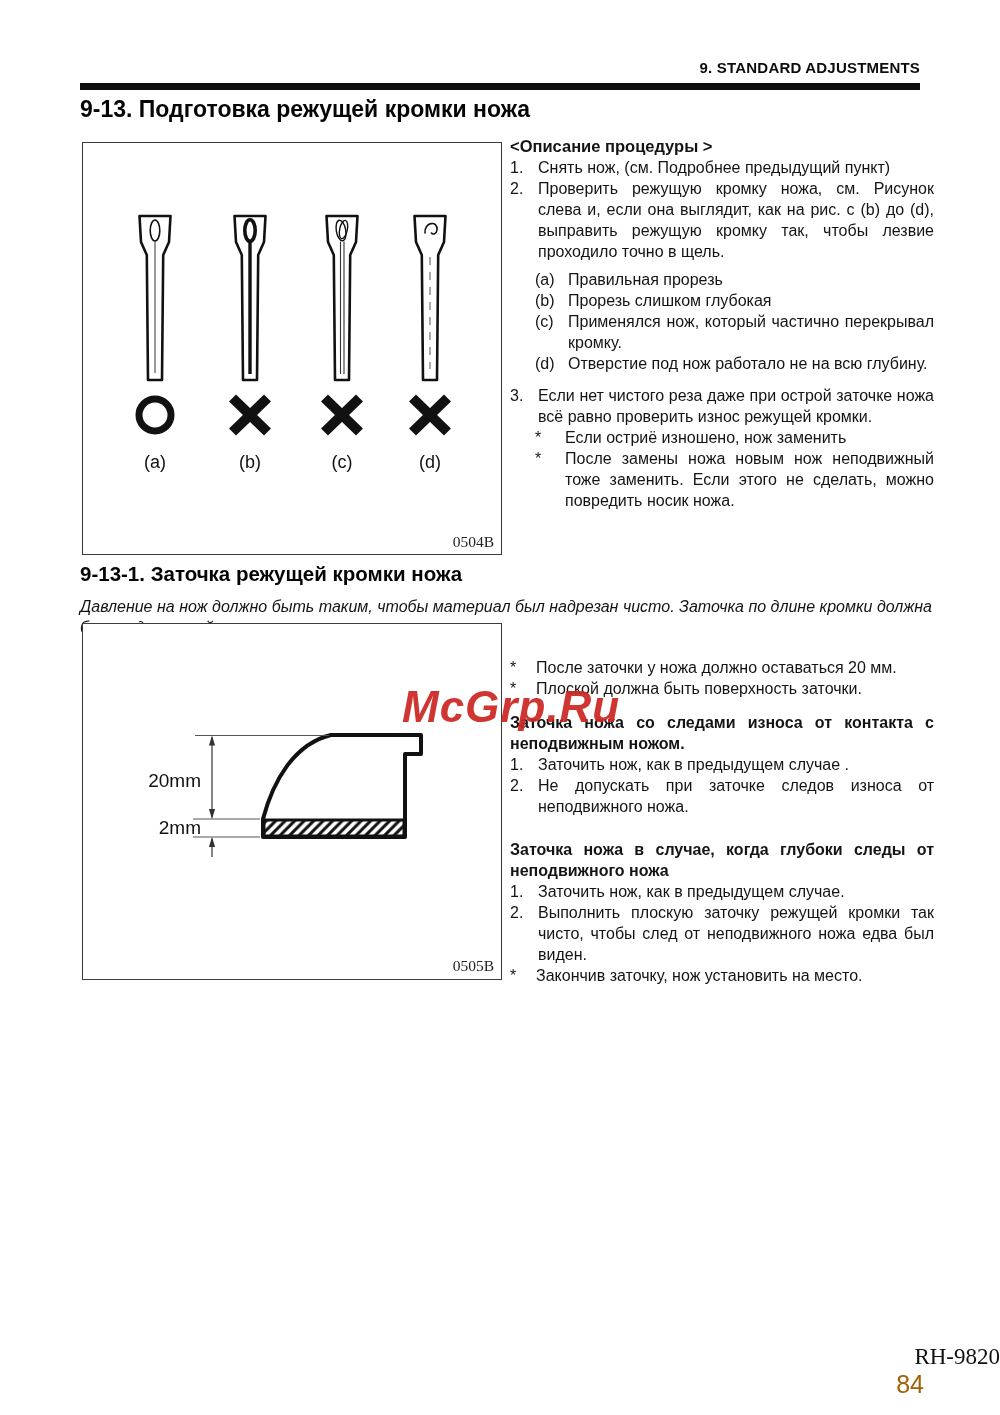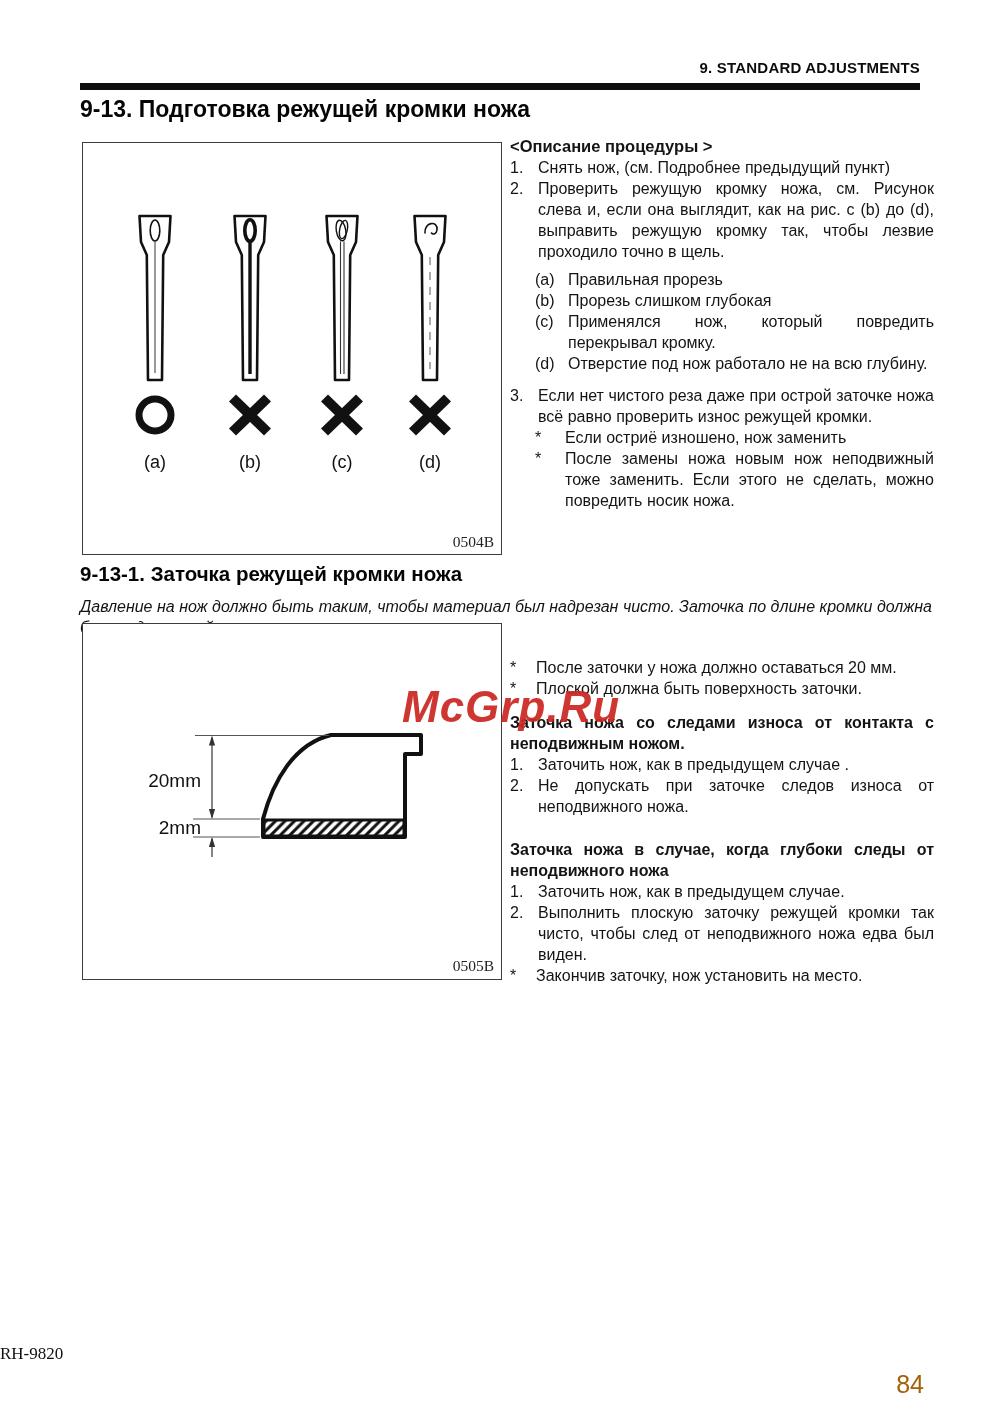--- a/index.html
+++ b/index.html
@@ -32,22 +32,22 @@
   .sublist{margin-top:7px;margin-left:25px;}
   .sublist .num{flex:0 0 33px;}
   .step3{margin-top:11px;}
   .substar{margin-left:25px;}
   .substar .num{flex:0 0 30px;}
   .col2 .note .num{flex:0 0 26px;}
 
   .watermark{left:402px;top:682px;font-size:44px;font-weight:bold;font-style:italic;
              letter-spacing:1px;opacity:.93;white-space:nowrap;z-index:30;}
 
-  .footer-model{top:1344px;left:0;width:100%;text-align:left;
-                font-family:"Liberation Serif",serif;font-size:17px;color:#111;}
+  .footer-model{top:1344px;left:0;width:100%;text-align:right;
+                font-family:"Liberation Serif",serif;font-size:23px;color:#111;}
   .footer-page{top:1336px;right:76px;font-size:25px;color:#a16207;margin-top:34px;}
 
   .figtext{font-family:"Liberation Sans",sans-serif;}
   .figcode{font-family:"Liberation Serif",serif;}
 </style>
 </head>
 <body>
 
 <div class="page">
 
@@ -123,21 +123,21 @@
       <div class="li">
         <span class="num">(a)</span>
         <span class="txt">Правильная прорезь</span>
       </div>
       <div class="li">
         <span class="num">(b)</span>
         <span class="txt">Прорезь слишком глубокая</span>
       </div>
       <div class="li">
         <span class="num">(c)</span>
-        <span class="txt">Применялся нож, который повредить перекрывал кромку.</span>
+        <span class="txt">Применялся нож, который частично перекрывал кромку.</span>
       </div>
       <div class="li">
         <span class="num">(d)</span>
         <span class="txt">Отверстие под нож работало не на всю глубину.</span>
       </div>
     </div>
 
     <div class="li step3">
       <span class="num">3.</span>
       <span class="txt">Если нет чистого реза даже при острой заточке ножа всё равно проверить износ режущей кромки.</span>

